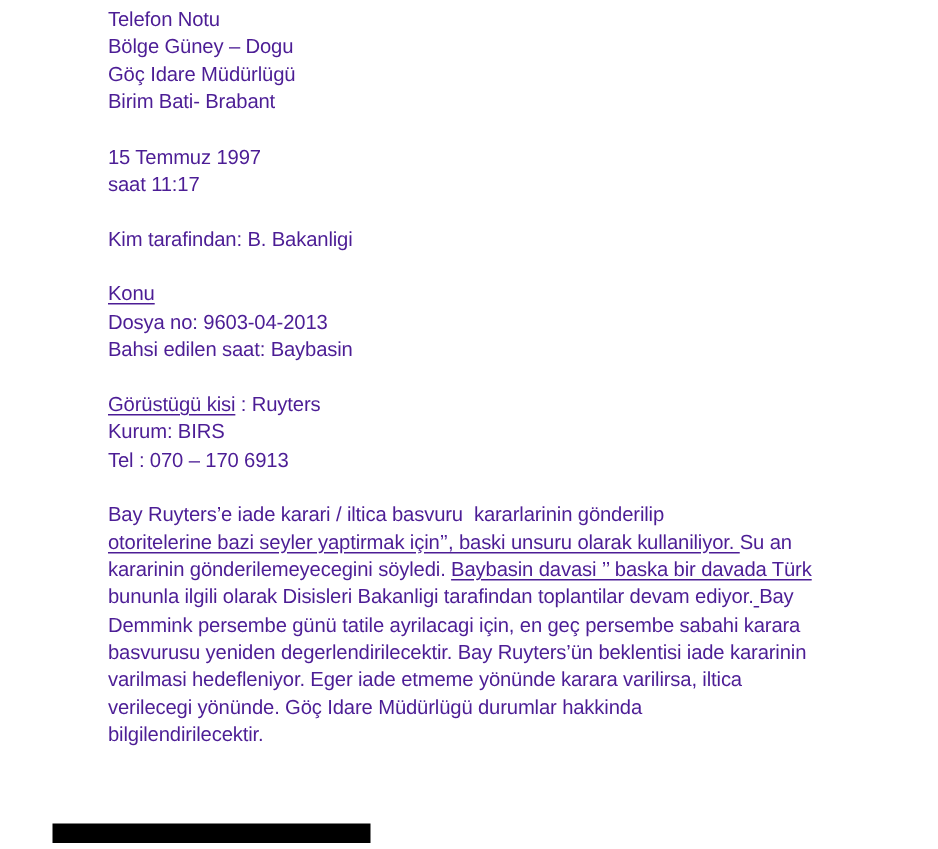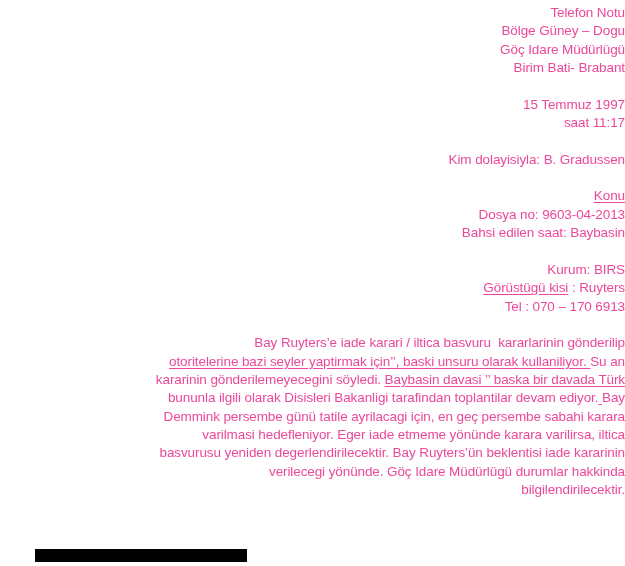--- a/index.html
+++ b/index.html
@@ -20,43 +20,43 @@
   .seg{text-decoration:none;}
   .seg.u{text-decoration:underline;text-underline-offset:2px;}
   .redaction-bar{
     position:absolute;left:35px;top:549px;width:212px;height:13px;
   }
 </style>
 </head>
 <body style="background: rgb(255, 255, 255);">
 
 <div class="page">
-  <div class="doc" id="doc-lines" style="color: #ec4899; text-align: right;">
+  <div class="doc" id="doc-lines" style="color: #4c1d95;">
       <div class="line"><span class="seg">Telefon Notu</span></div>
       <div class="line"><span class="seg">Bölge Güney – Dogu</span></div>
       <div class="line"><span class="seg">Göç Idare Müdürlügü</span></div>
       <div class="line"><span class="seg">Birim Bati- Brabant</span></div>
       <div class="line"></div>
       <div class="line"><span class="seg">15 Temmuz 1997</span></div>
       <div class="line"><span class="seg">saat 11:17</span></div>
       <div class="line"></div>
-      <div class="line"><span class="seg">Kim dolayisiyla: B. Gradussen</span></div>
+      <div class="line"><span class="seg">Kim tarafindan: B. Bakanligi</span></div>
       <div class="line"></div>
       <div class="line"><span class="seg u">Konu</span></div>
       <div class="line"><span class="seg">Dosya no: 9603-04-2013</span></div>
       <div class="line"><span class="seg">Bahsi edilen saat: Baybasin</span></div>
       <div class="line"></div>
+      <div class="line"><span class="seg u">Görüstügü kisi</span><span class="seg"> : Ruyters</span></div>
       <div class="line"><span class="seg">Kurum: BIRS</span></div>
-      <div class="line"><span class="seg u">Görüstügü kisi</span><span class="seg"> : Ruyters</span></div>
       <div class="line"><span class="seg">Tel : 070 – 170 6913</span></div>
       <div class="line"></div>
       <div class="line"><span class="seg">Bay Ruyters’e iade karari / iltica basvuru  kararlarinin gönderilip</span></div>
       <div class="line"><span class="seg u">otoritelerine bazi seyler yaptirmak için’’, baski unsuru olarak kullaniliyor. </span><span class="seg">Su an</span></div>
       <div class="line"><span class="seg">kararinin gönderilemeyecegini söyledi. </span><span class="seg u">Baybasin davasi ’’ baska bir davada Türk</span></div>
       <div class="line"><span class="seg">bununla ilgili olarak Disisleri Bakanligi tarafindan toplantilar devam ediyor.</span><span class="seg u"> </span><span class="seg">Bay</span></div>
       <div class="line"><span class="seg">Demmink persembe günü tatile ayrilacagi için, en geç persembe sabahi karara</span></div>
+      <div class="line"><span class="seg">basvurusu yeniden degerlendirilecektir. Bay Ruyters’ün beklentisi iade kararinin</span></div>
       <div class="line"><span class="seg">varilmasi hedefleniyor. Eger iade etmeme yönünde karara varilirsa, iltica</span></div>
-      <div class="line"><span class="seg">basvurusu yeniden degerlendirilecektir. Bay Ruyters’ün beklentisi iade kararinin</span></div>
       <div class="line"><span class="seg">verilecegi yönünde. Göç Idare Müdürlügü durumlar hakkinda</span></div>
       <div class="line"><span class="seg">bilgilendirilecektir.</span></div>
     </div>
   <div class="redaction-bar" style="background: rgb(0, 0, 0);"></div>
 </div>
 
 </body></html>

